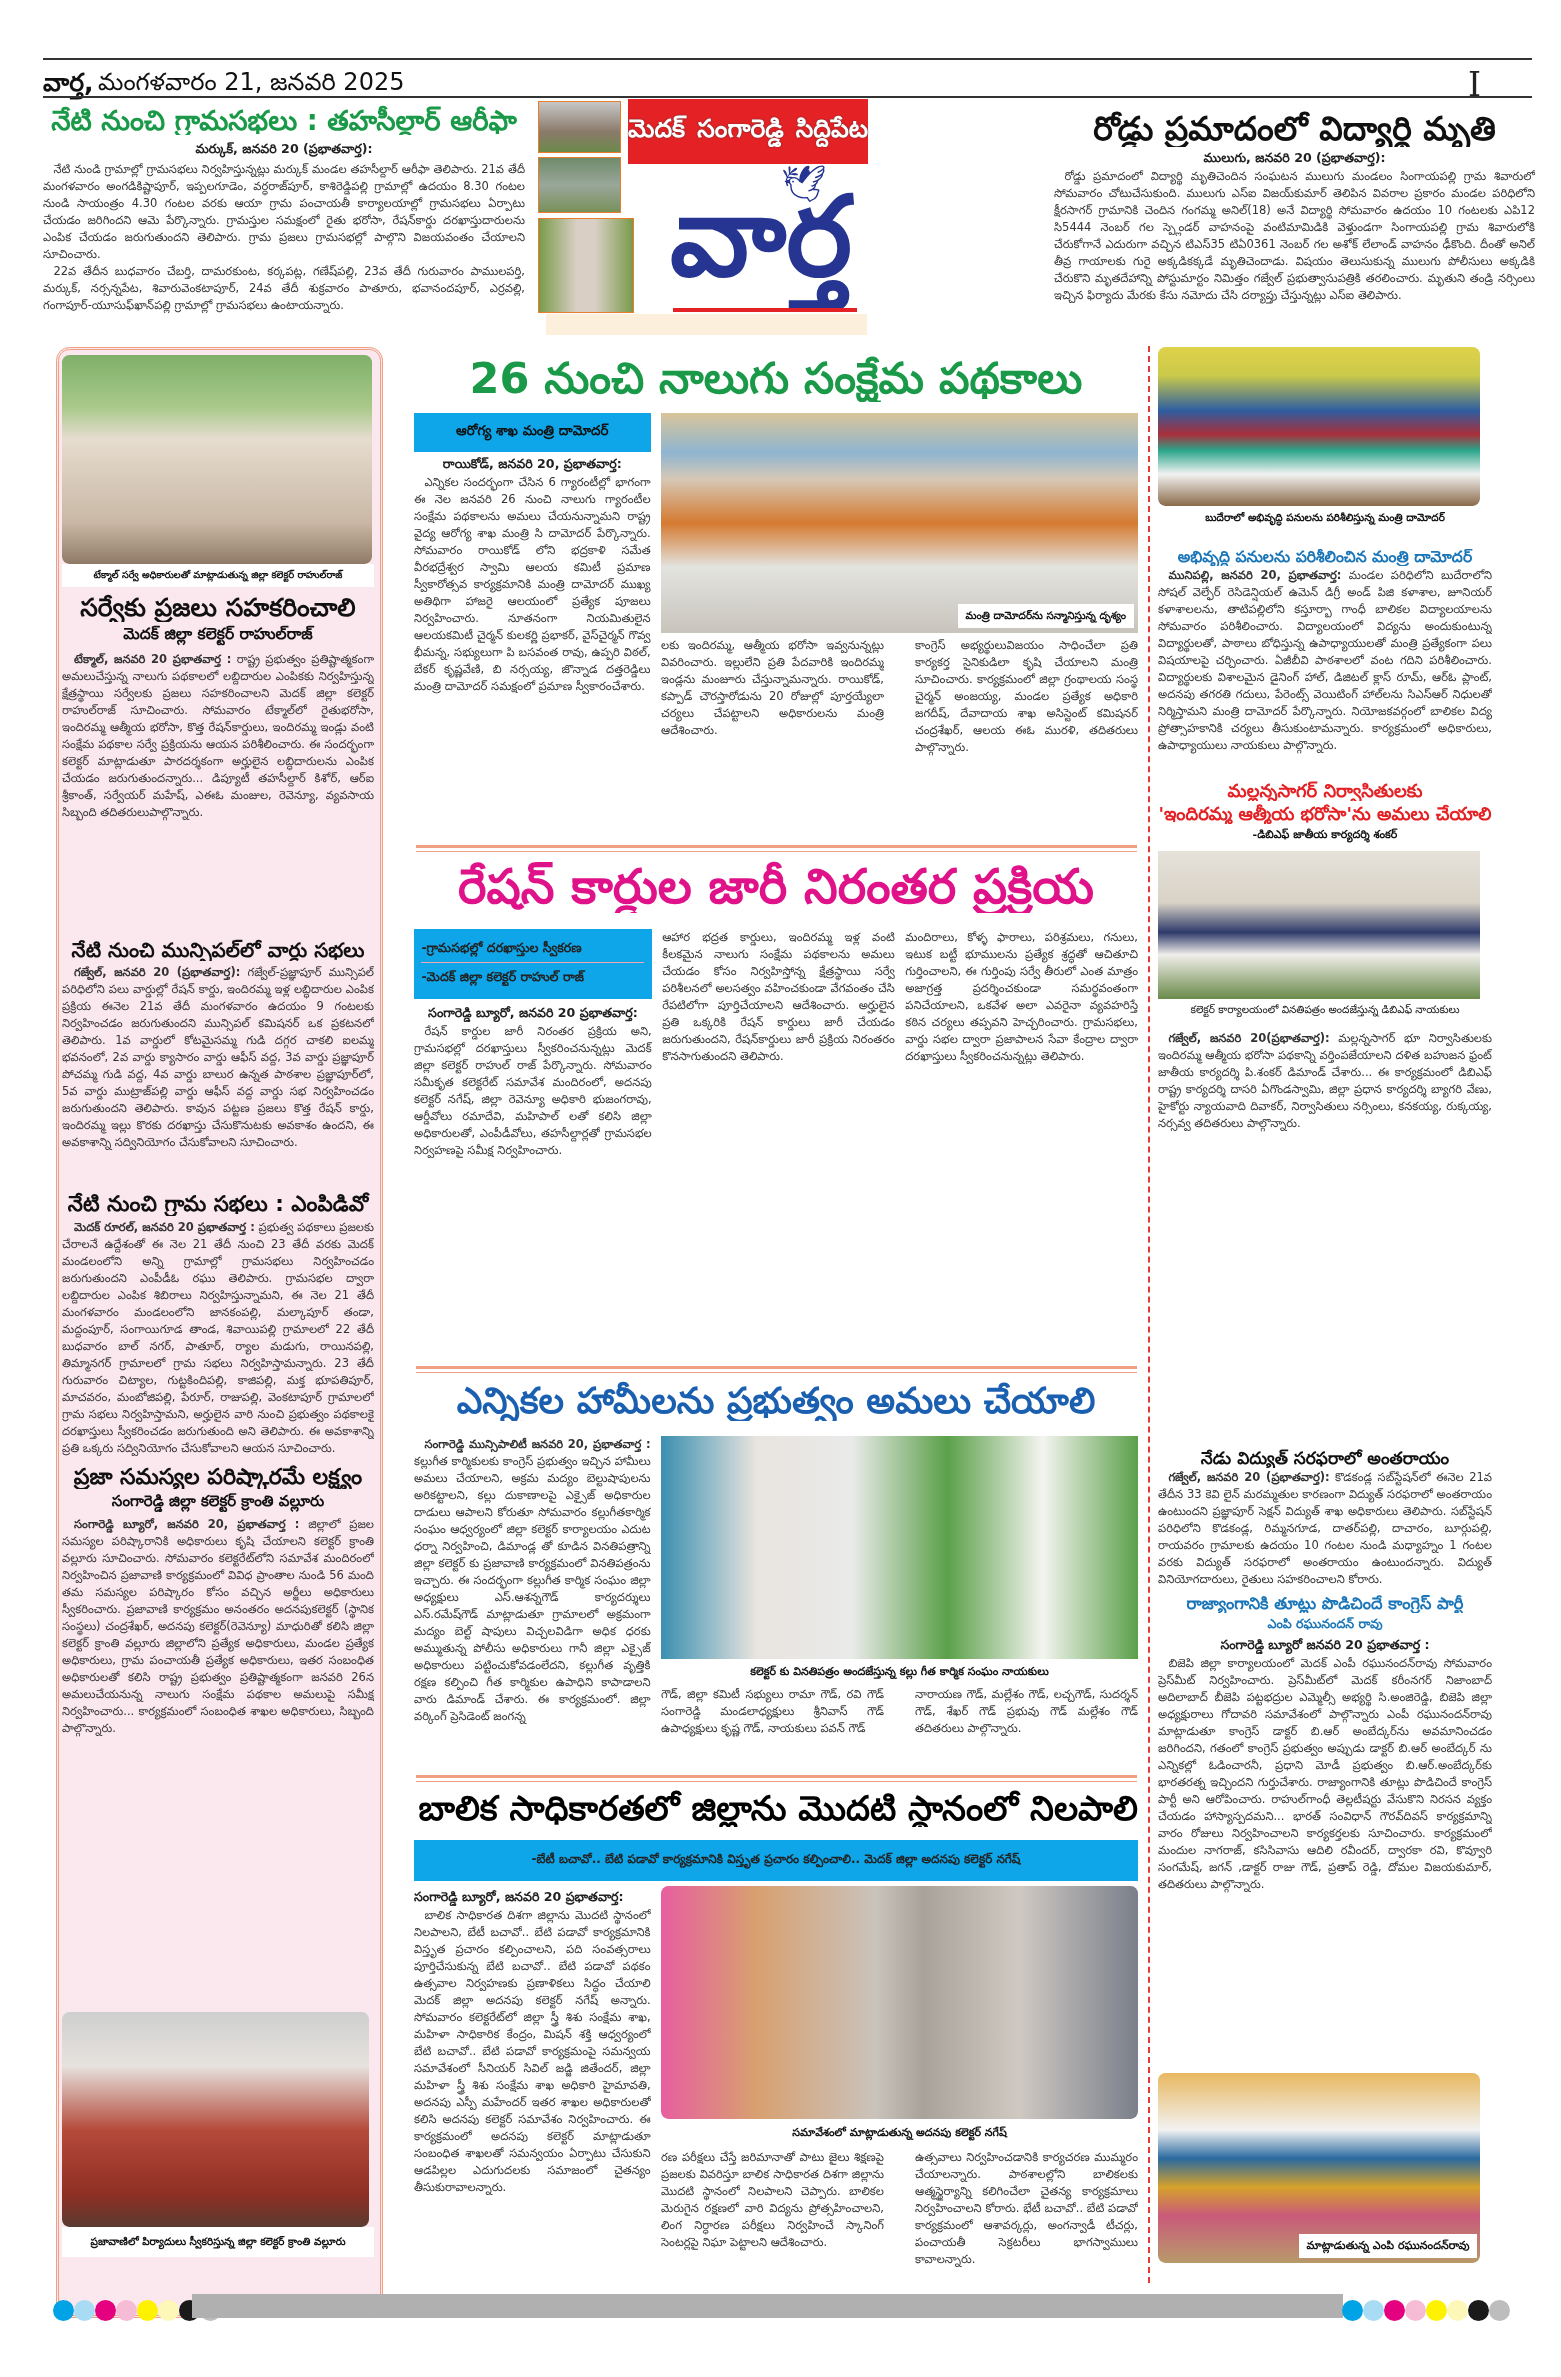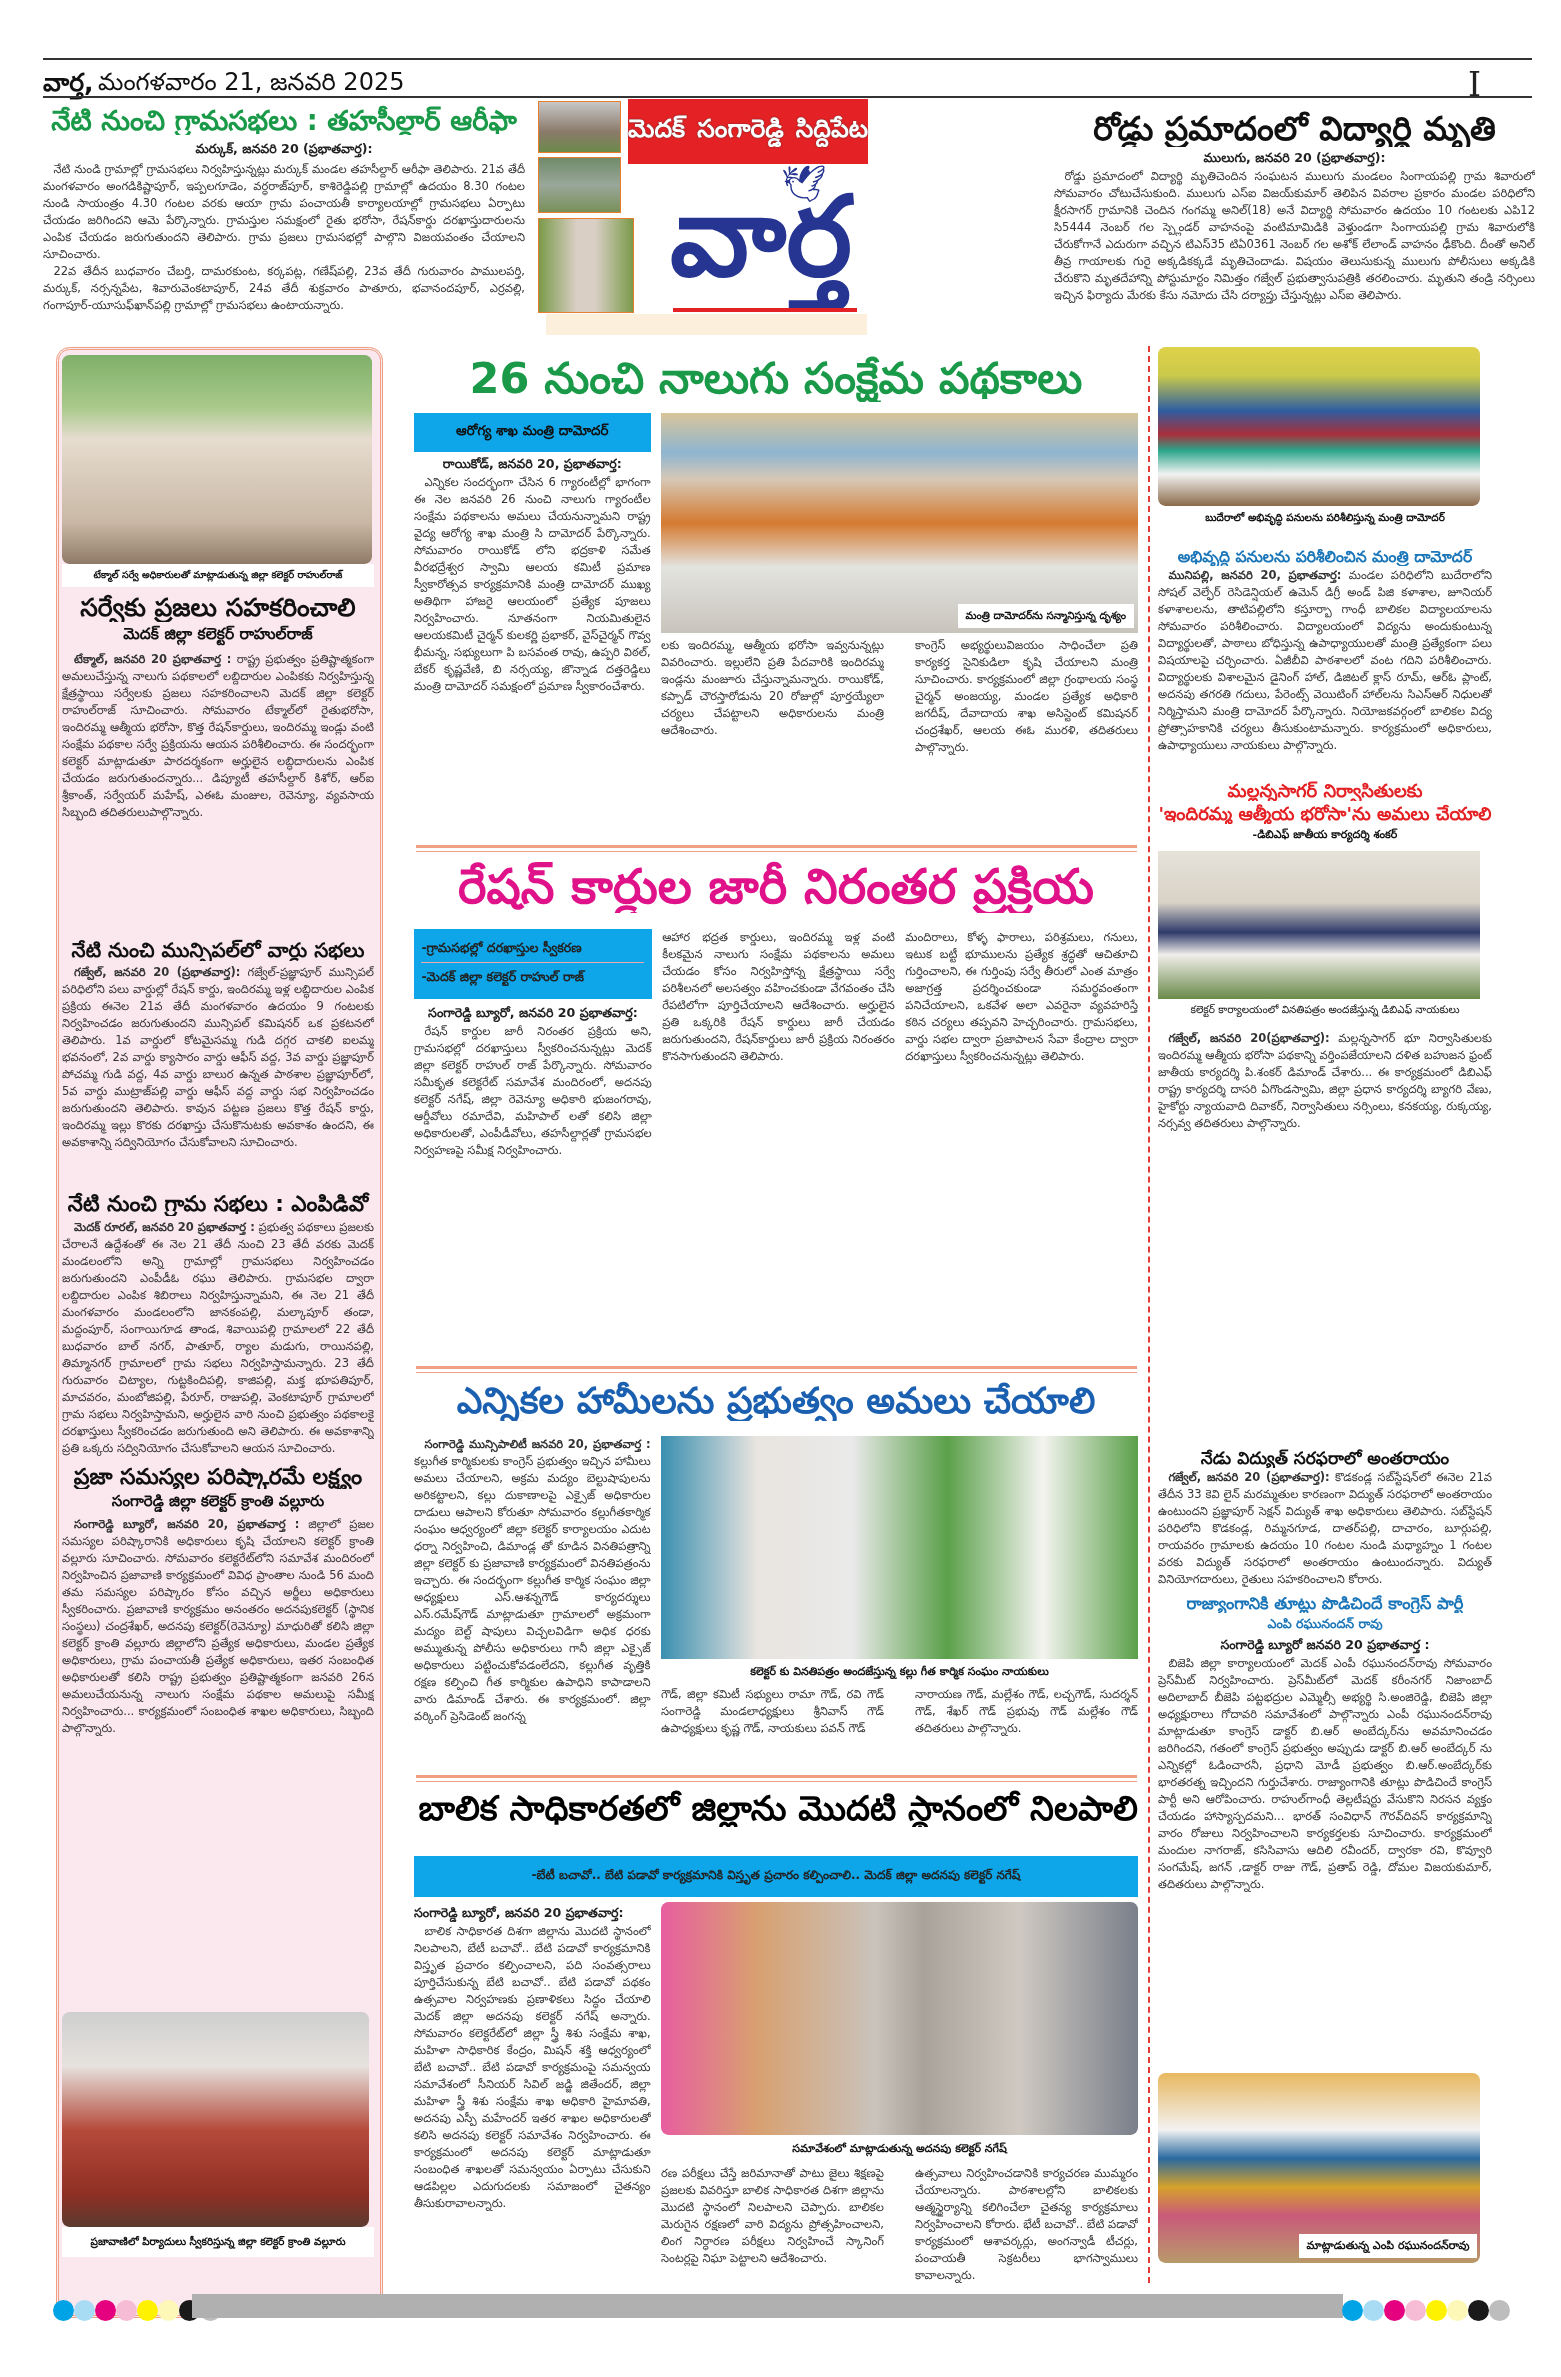--- a/index.html
+++ b/index.html
@@ -165,21 +165,21 @@
         <div class="body" style="width:232px;height:59px">నారాయణ గౌడ్, మల్లేశం గౌడ్, లచ్చగౌడ్, సుదర్శన్ గౌడ్, శేఖర్ గౌడ్ ప్రభువు గౌడ్ మల్లేశం గౌడ్ తదితరులు పాల్గొన్నారు.</div>
       </div>
     </div>
   </div>
 </div>
 
 <div class="orange-bar" style="left:416px;top:1775px;width:721px"></div>
 
 <div class="abs" style="left:414px;top:1790px;width:724px">
   <div class="hl" style="font-size:34px;color:#000000;text-align:right">బాలిక సాధికారతలో జిల్లాను మొదటి స్థానంలో నిలపాలి</div>
-  <div class="bluebox" style="margin-top:29px;text-align:center">
+  <div class="bluebox" style="margin-top:13px;text-align:center">
     <div style="font-weight:bold;font-size:12px;padding:6px 0">-బేటీ బచావో.. బేటి పడావో కార్యక్రమానికి విస్తృత ప్రచారం కల్పించాలి.. మెదక్ జిల్లా అదనపు కలెక్టర్ నగేష్</div>
   </div>
   <div style="display:flex;gap:10.4px;margin-top:4.5px">
     <div style="width:238px">
       <div class="byline" style="text-align:left;margin-top:3px">సంగారెడ్డి బ్యూరో, జనవరి 20 ప్రభాతవార్త:</div>
       <div class="body" style="height:460px;text-indent:10.4px">బాలిక సాధికారత దిశగా జిల్లాను మొదటి స్థానంలో నిలపాలని, బేటీ బచావో.. బేటి పడావో కార్యక్రమానికి విస్తృత ప్రచారం కల్పించాలని, పది సంవత్సరాలు పూర్తిచేసుకున్న బేటి బచావో.. బేటి పడావో పథకం ఉత్సవాల నిర్వహణకు ప్రణాళికలు సిద్ధం చేయాలి మెదక్ జిల్లా అదనపు కలెక్టర్ నగేష్ అన్నారు. సోమవారం కలెక్టరేట్‌లో జిల్లా స్త్రీ శిశు సంక్షేమ శాఖ, మహిళా సాధికారిక కేంద్రం, మిషన్ శక్తి ఆధ్వర్యంలో బేటి బచావో.. బేటి పడావో కార్యక్రమంపై సమన్వయ సమావేశంలో సీనియర్ సివిల్ జడ్జి జితేందర్, జిల్లా మహిళా స్త్రీ శిశు సంక్షేమ శాఖ అధికారి హైమావతి, అదనపు ఎస్పీ మహేందర్ ఇతర శాఖల అధికారులతో కలిసి అదనపు కలెక్టర్ సమావేశం నిర్వహించారు. ఈ కార్యక్రమంలో అదనపు కలెక్టర్ మాట్లాడుతూ సంబంధిత శాఖలతో సమన్వయం ఏర్పాటు చేసుకుని ఆడపిల్లల ఎదుగుదలకు సమాజంలో చైతన్యం తీసుకురావాలన్నారు.</div>
     </div>
     <div style="width:477px">
       <div class="photo" style="position:relative;width:477px;height:233px;background:linear-gradient(90deg,#e85ea0,#d8a070 20%,#c9c3bc 45%,#a9a29b 55%,#cfc9c2 75%,#7a7f8a)"></div>
       <div class="caption" style="margin-top:7.4px;font-size:11px">సమావేశంలో మాట్లాడుతున్న అదనపు కలెక్టర్ నగేష్</div>

